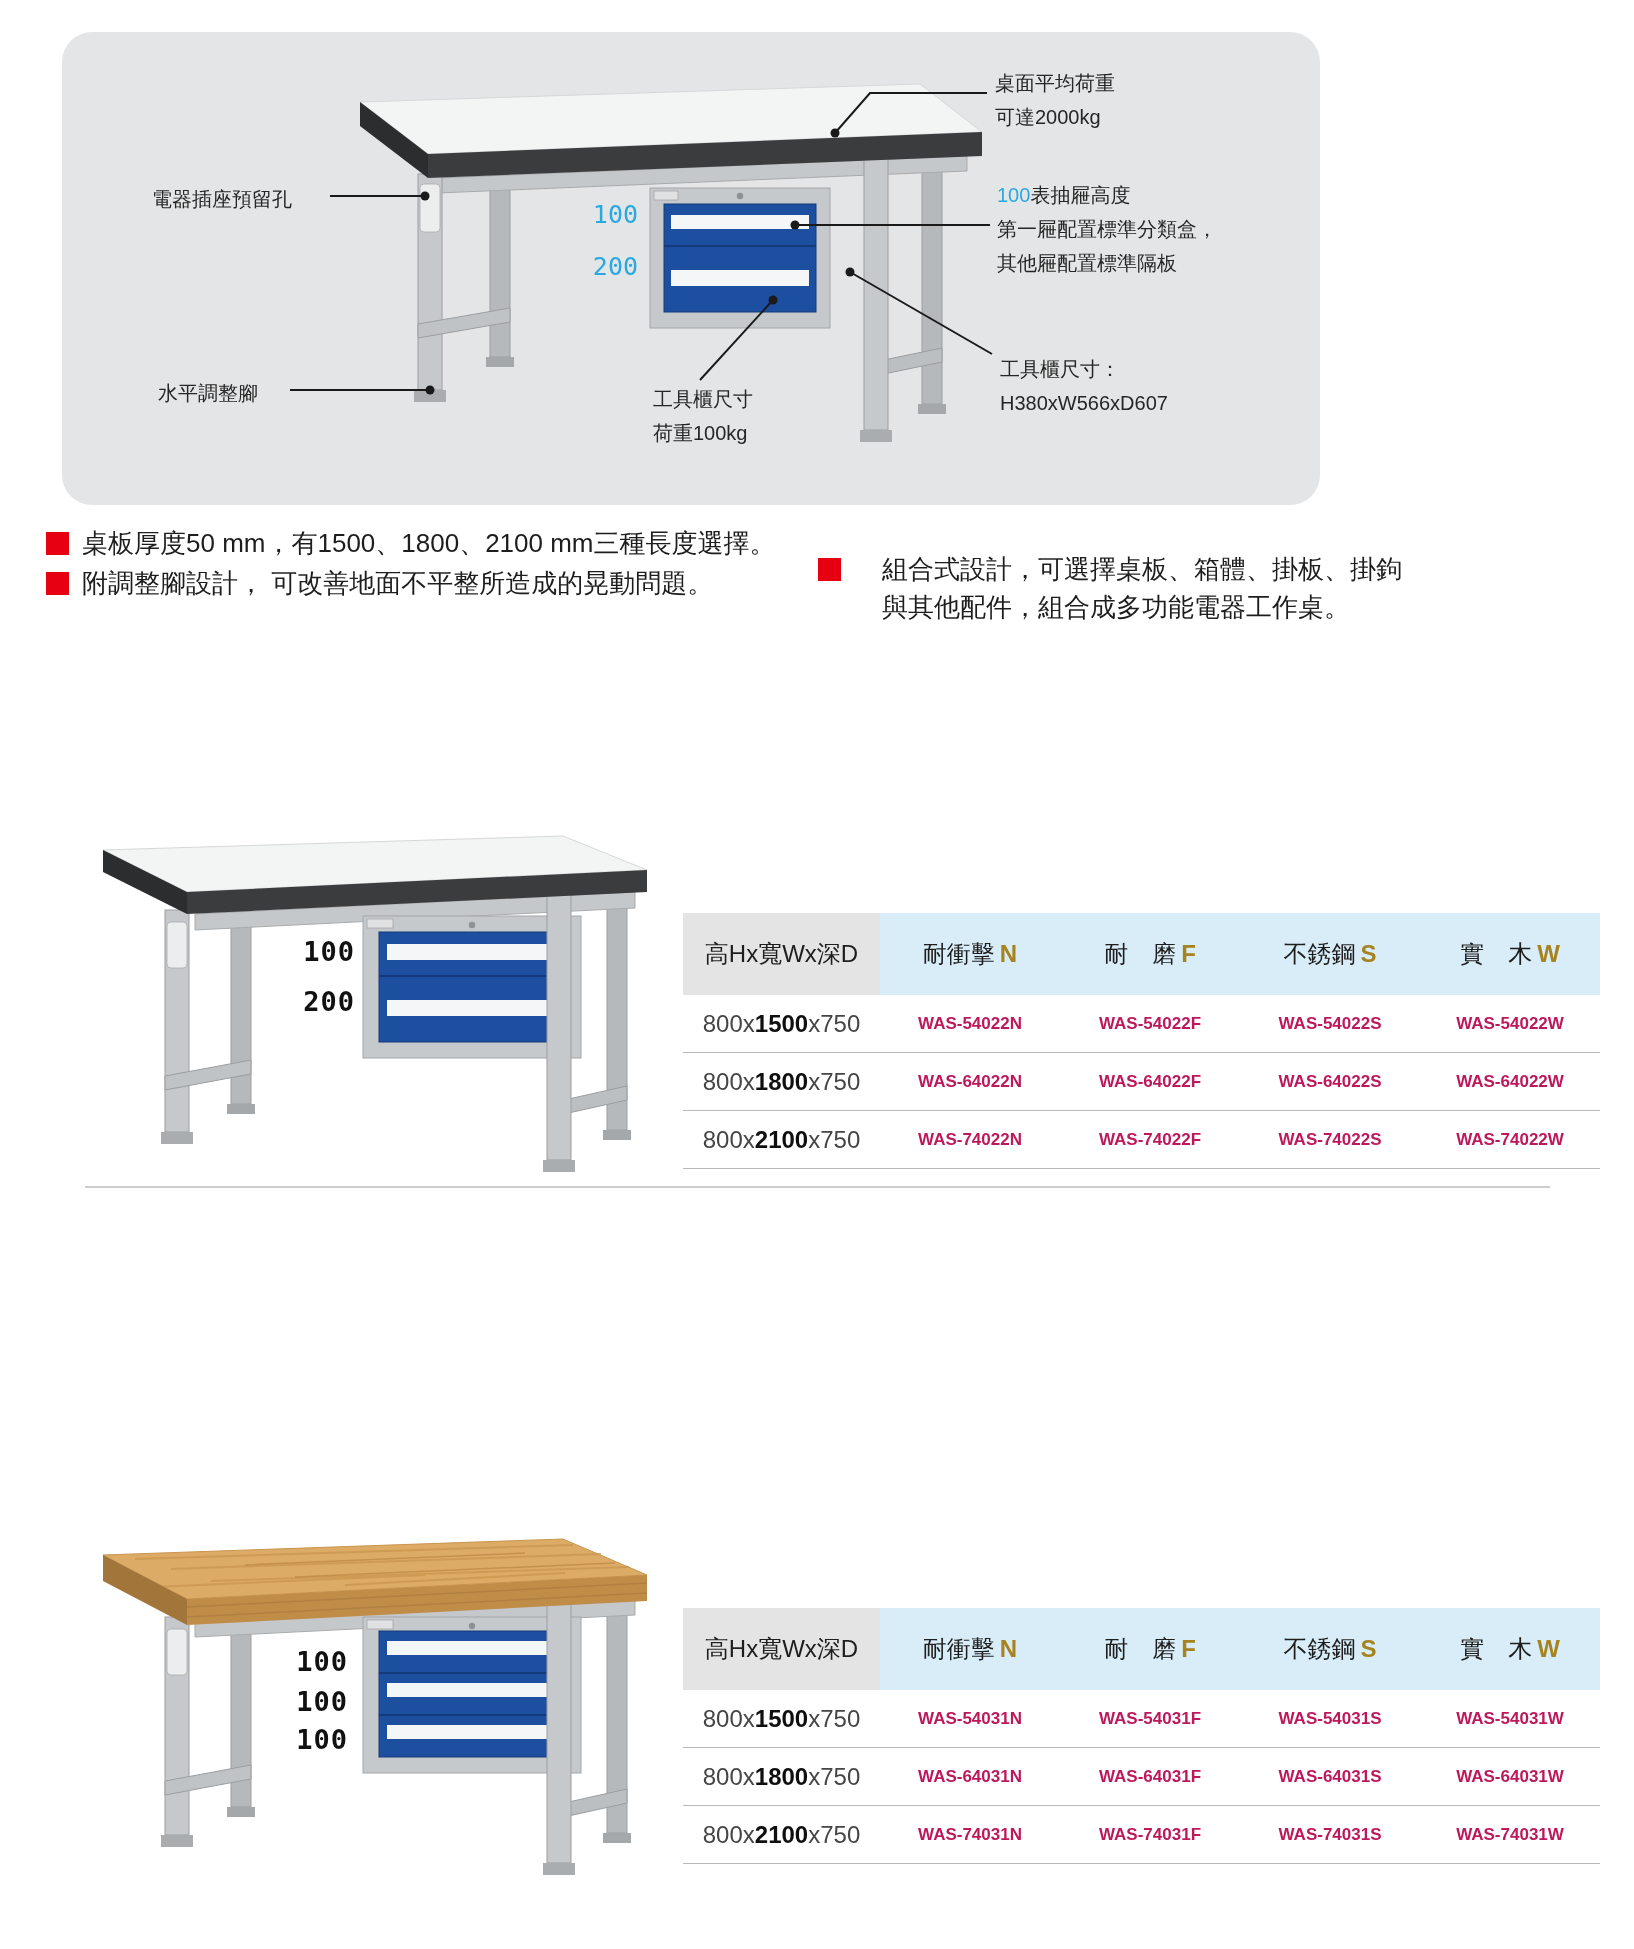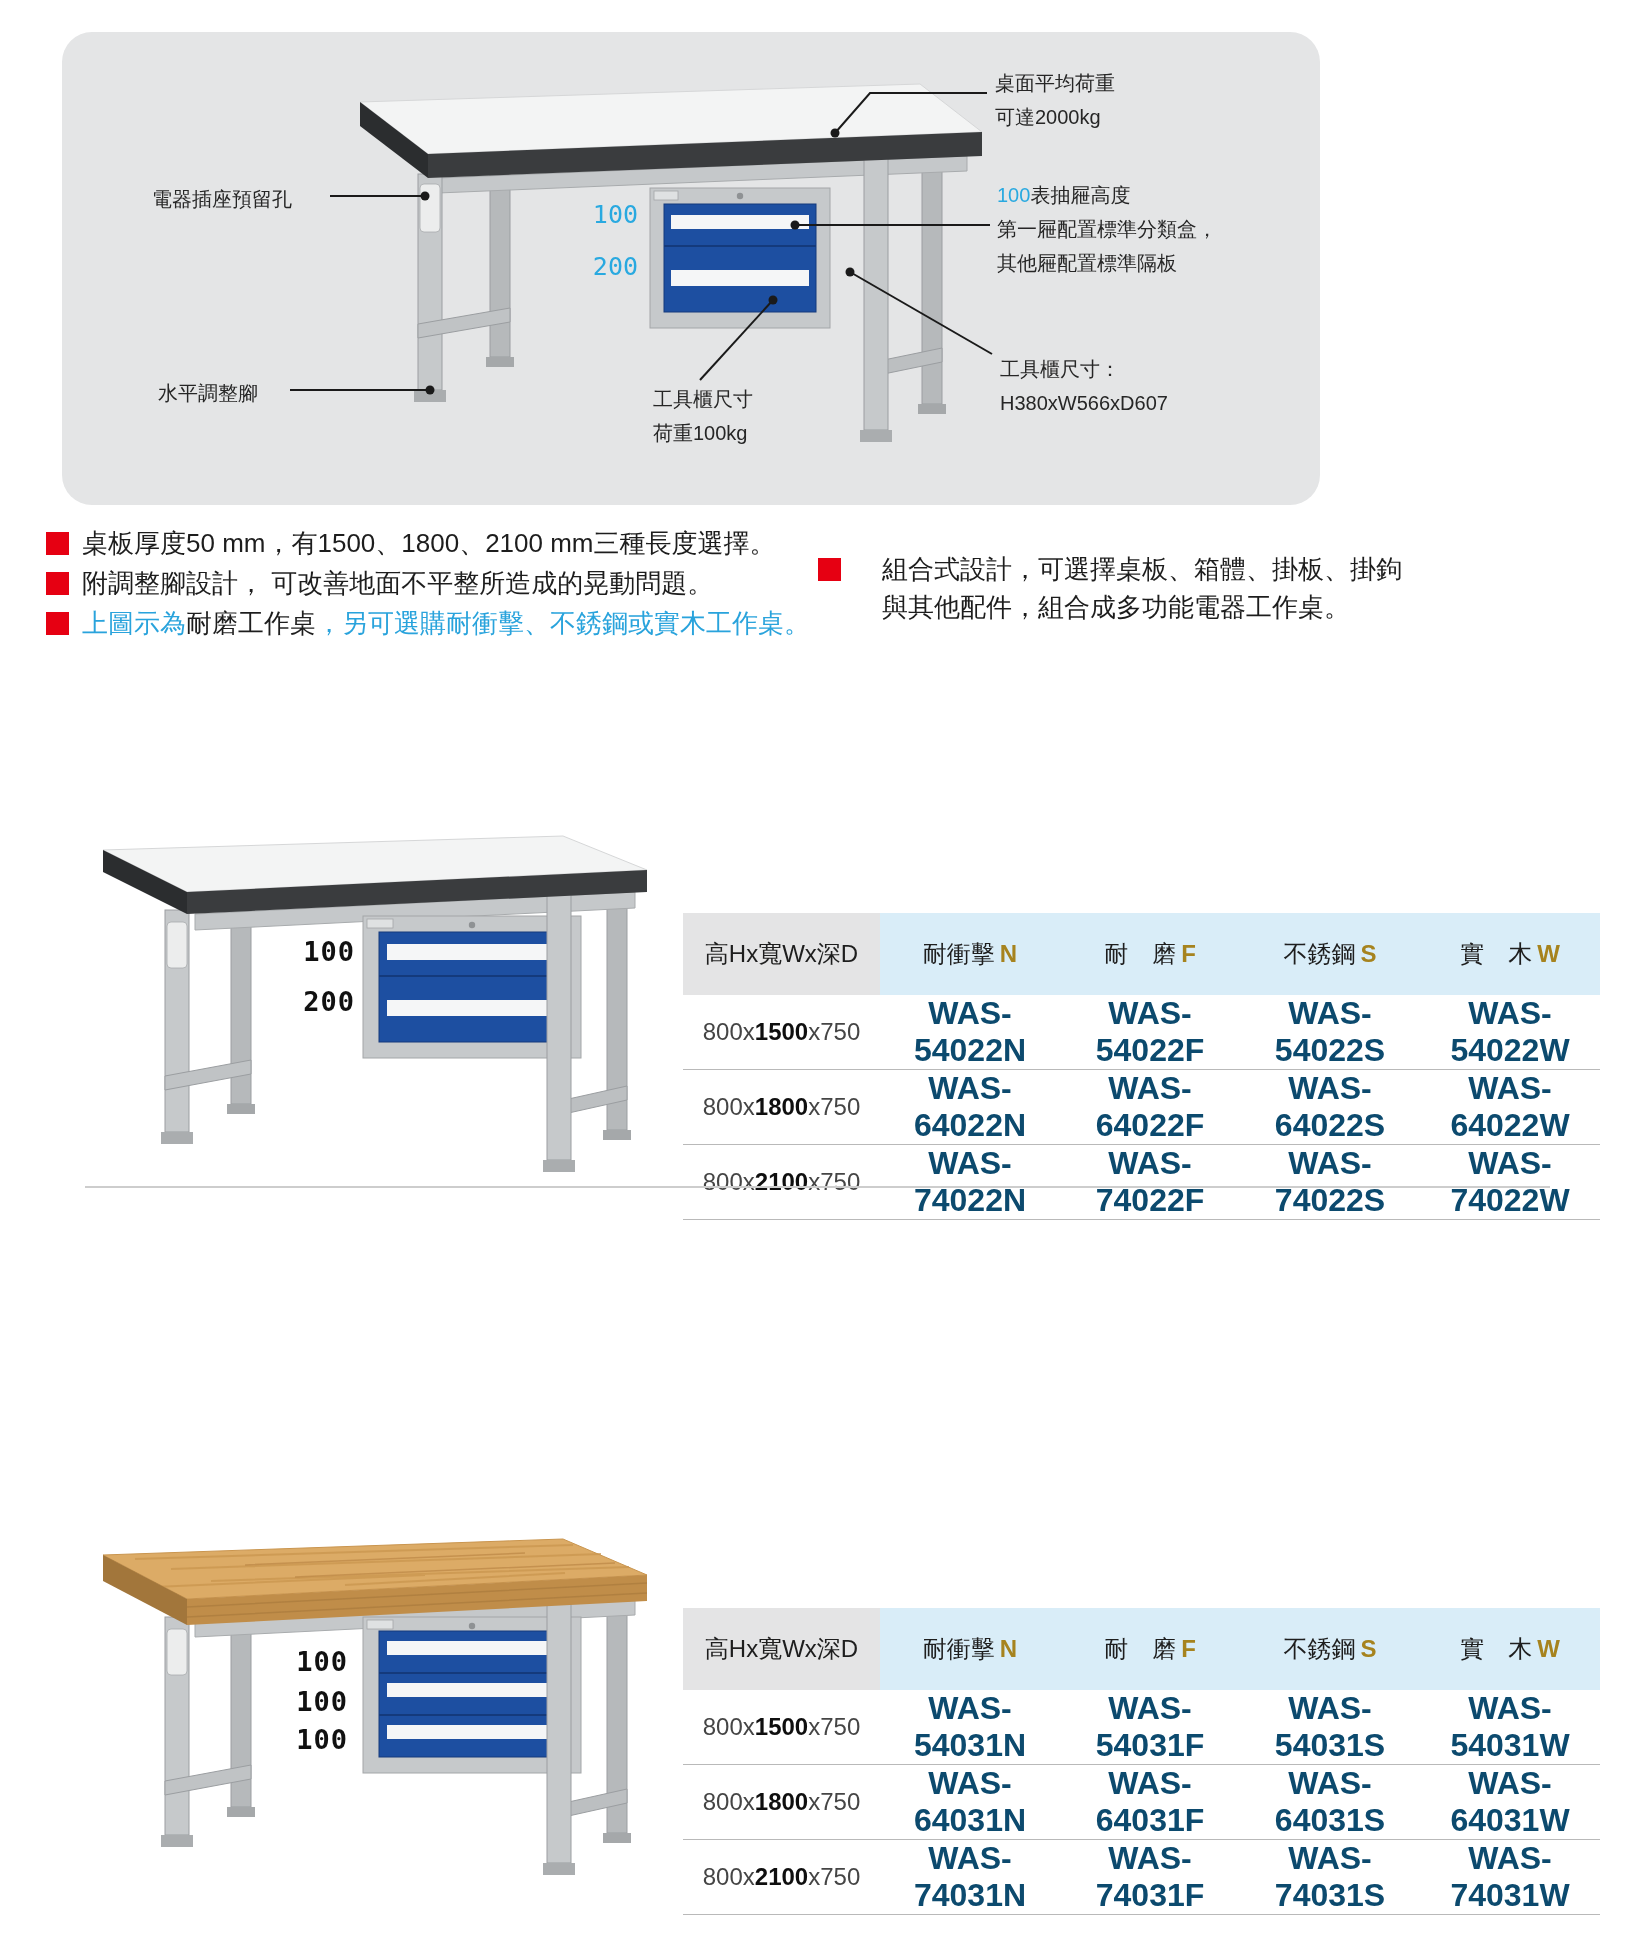--- a/index.html
+++ b/index.html
@@ -23,21 +23,21 @@
                font-family:"DejaVu Sans Mono",monospace;font-weight:bold;letter-spacing:1px;}
   
   .ctable{position:absolute;border-collapse:collapse;table-layout:fixed;width:917px;}
   .ctable th{height:50px;font-size:24px;font-weight:400;color:#1e1e1e;text-align:center;padding:16px;}
   .ctable th.hdim{background:#e4e4e5;}
   .ctable th.hmat{background:#d9edf8;}
   .ctable .hletter{color:#a6831e;font-weight:700;margin-left:5px;}
   .ctable td{height:57px;text-align:center;padding:0;border-bottom:1px solid #b9b9b9;background:#fff;}
   .ctable td.dim{font-size:24px;color:#454545;}
   .ctable td.dim b{color:#0f0f0f;}
-  .ctable td.code{font-size:32px;font-weight:700;color:#0c4a6e;}
+  .ctable td.code{font-size:17px;font-weight:700;color:#be185d;}
   .divider{position:absolute;left:85px;top:1186px;width:1465px;height:2px;background:#cdcdcd;}
 </style>
 </head>
 <body>
 
 <div class="page">
 
   <div class="panel">
     <svg class="panel-art" width="1258" height="473" viewBox="0 0 1258 473">
 
@@ -119,24 +119,20 @@
     <div class="cyan-label" style="left:496px;top:220px;">200</div>
   </div>
 
   <div class="bullet" style="left:46px;top:524px;width:770px;">
     <span class="sq"></span>
     <span>桌板厚度50 mm，有1500、1800、2100 mm三種長度選擇。</span>
   </div>
   <div class="bullet" style="left:46px;top:564px;width:770px;">
     <span class="sq"></span>
     <span>附調整腳設計， 可改善地面不平整所造成的晃動問題。</span>
-  </div>
-  <div class="bullet" style="left:46px;top:604px;width:790px;">
-    <span class="sq"></span>
-    <span><span class="blue">上圖示為</span><span>耐磨工作桌</span><span class="blue">，另可選購耐衝擊、不銹鋼或實木工作桌。</span></span>
   </div>
   <div class="bullet" style="left:818px;top:550px;width:700px;gap:28px;">
     <span class="sq"></span>
     <span>
       <span>組合式設計，可選擇桌板、箱體、掛板、掛鉤</span><br>
       <span>與其他配件，組合成多功能電器工作桌。</span>
     </span>
   </div>
 
   <svg class="abs" style="left:95px;top:830px;" width="590" height="360" viewBox="0 0 590 360">

